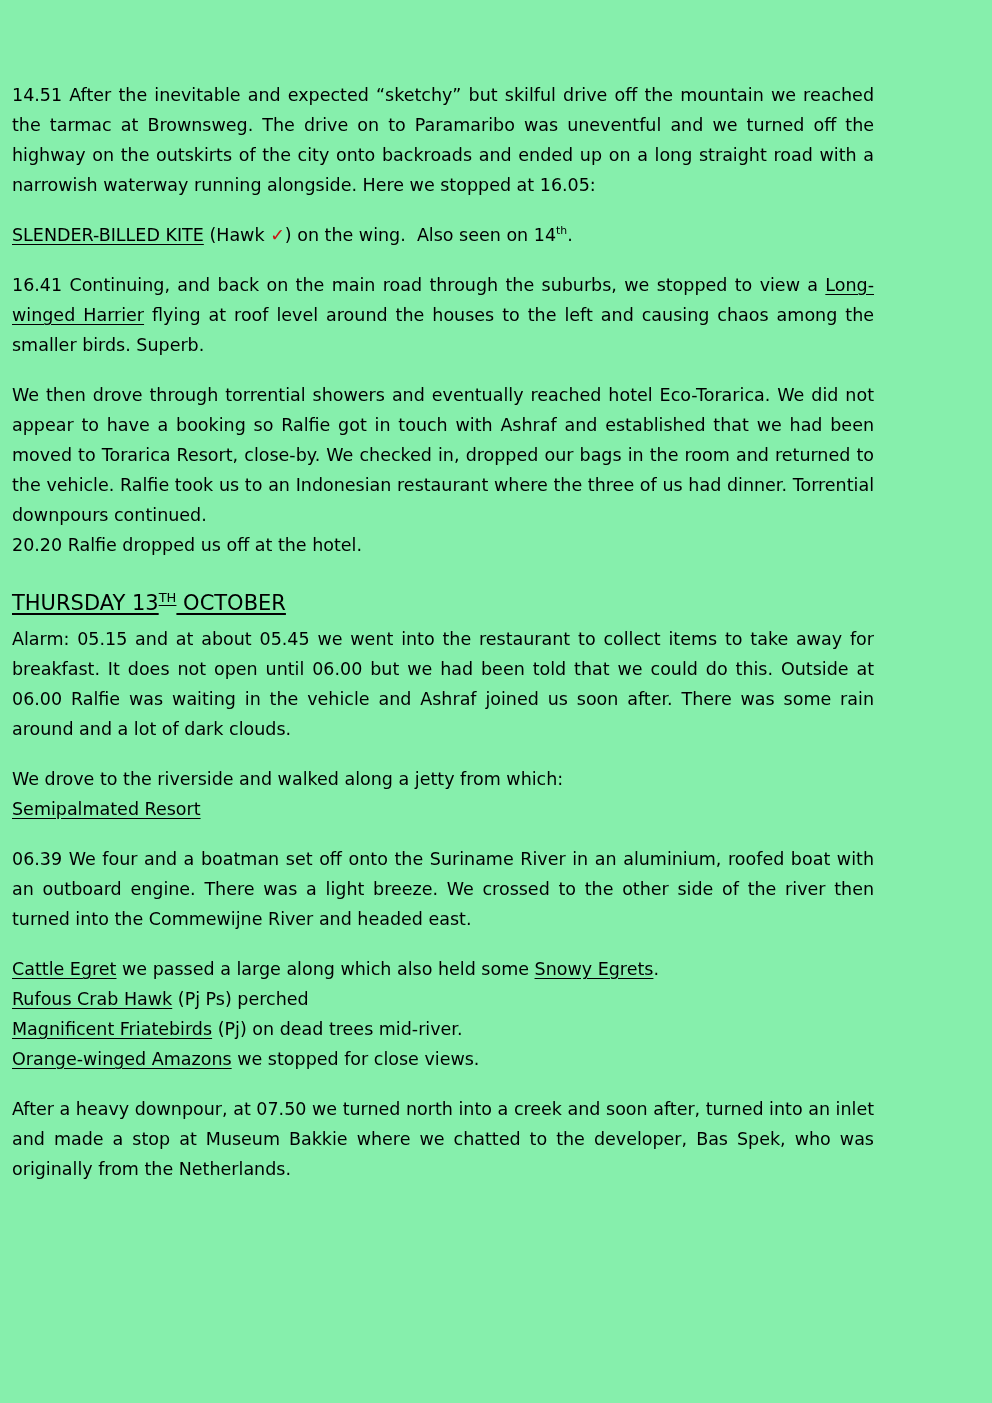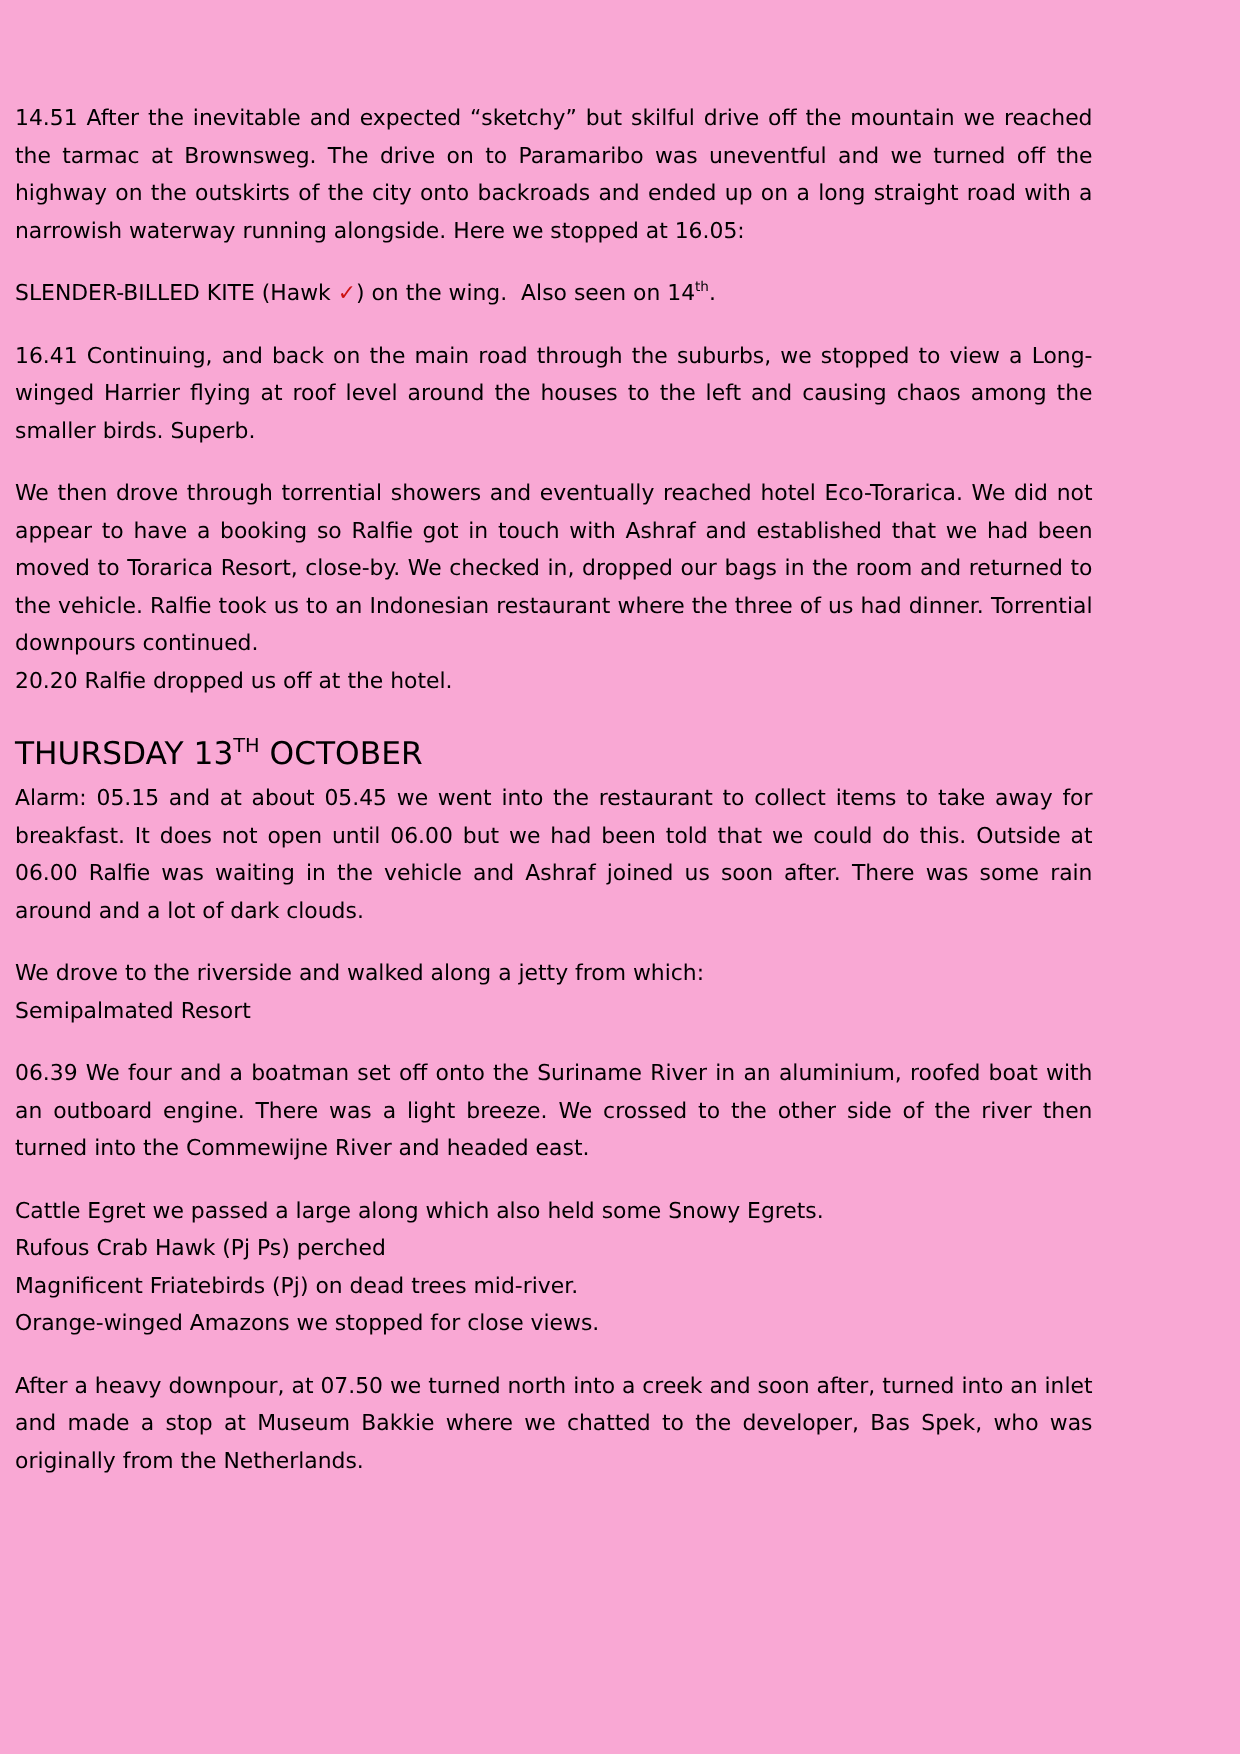--- a/index.html
+++ b/index.html
@@ -23,45 +23,46 @@
   p.para {
     font-size: 17.5px;
     line-height: 30px;
     margin: 0 0 20px 0;
   }
   p.para.tight {
     margin-top: -20px; 
     margin-bottom: 20px;
   }
   h2.heading {
-    font-size: 25px;
+    font-size: 21px;
     line-height: 34px;
     font-weight: normal;
     margin: 26px 0 4px 0;
   }
   .justify {
     text-align: justify;
     text-justify: inter-word;
   }
   .u {
+    text-decoration: underline;
     text-underline-offset: 3px;
   }
   sup {
     font-size: 0.62em;
     line-height: 0;
     vertical-align: super;
   }
   .check {
     font-weight: bold;
   }
 </style>
 </head>
 <body>
 
-<main class="page" style="background: #f9a8d4; color: rgb(0, 0, 0); padding-left: 12px;">
+<main class="page" style="background: #86efac; color: rgb(0, 0, 0); padding-left: 12px;">
     <p class="para justify"><span>14.51 After the inevitable and expected “sketchy” but skilful drive off the mountain we reached the tarmac at Brownsweg. The drive on to Paramaribo was uneventful and we turned off the highway on the outskirts of the city onto backroads and ended up on a long straight road with a narrowish waterway running alongside. Here we stopped at 16.05:</span></p>
     <p class="para"><span class="u">SLENDER-BILLED KITE</span><span> (Hawk </span><span class="check" style="color: rgb(204, 17, 17);">✓</span><span>) on the wing.&nbsp; Also seen on 14</span><sup>th</sup><span>.</span></p>
     <p class="para justify"><span>16.41 Continuing, and back on the main road through the suburbs, we stopped to view a </span><span class="u">Long-winged Harrier</span><span> flying at roof level around the houses to the left and causing chaos among the smaller birds. Superb.</span></p>
     <p class="para justify"><span>We then drove through torrential showers and eventually reached hotel Eco-Torarica. We did not appear to have a booking so Ralfie got in touch with Ashraf and established that we had been moved to Torarica Resort, close-by. We checked in, dropped our bags in the room and returned to the vehicle. Ralfie took us to an Indonesian restaurant where the three of us had dinner. Torrential downpours continued.</span></p>
     <p class="para tight"><span>20.20 Ralfie dropped us off at the hotel.</span></p>
     <h2 class="heading"><span class="u">THURSDAY 13</span><sup class="u">TH</sup><span class="u"> OCTOBER</span></h2>
     <p class="para justify"><span>Alarm: 05.15 and at about 05.45 we went into the restaurant to collect items to take away for breakfast. It does not open until 06.00 but we had been told that we could do this. Outside at 06.00 Ralfie was waiting in the vehicle and Ashraf joined us soon after. There was some rain around and a lot of dark clouds.</span></p>
     <p class="para"><span>We drove to the riverside and walked along a jetty from which:</span></p>
     <p class="para tight"><span class="u">Semipalmated Resort</span></p>
     <p class="para justify"><span>06.39 We four and a boatman set off onto the Suriname River in an aluminium, roofed boat with an outboard engine. There was a light breeze. We crossed to the other side of the river then turned into the Commewijne River and headed east.</span></p>

